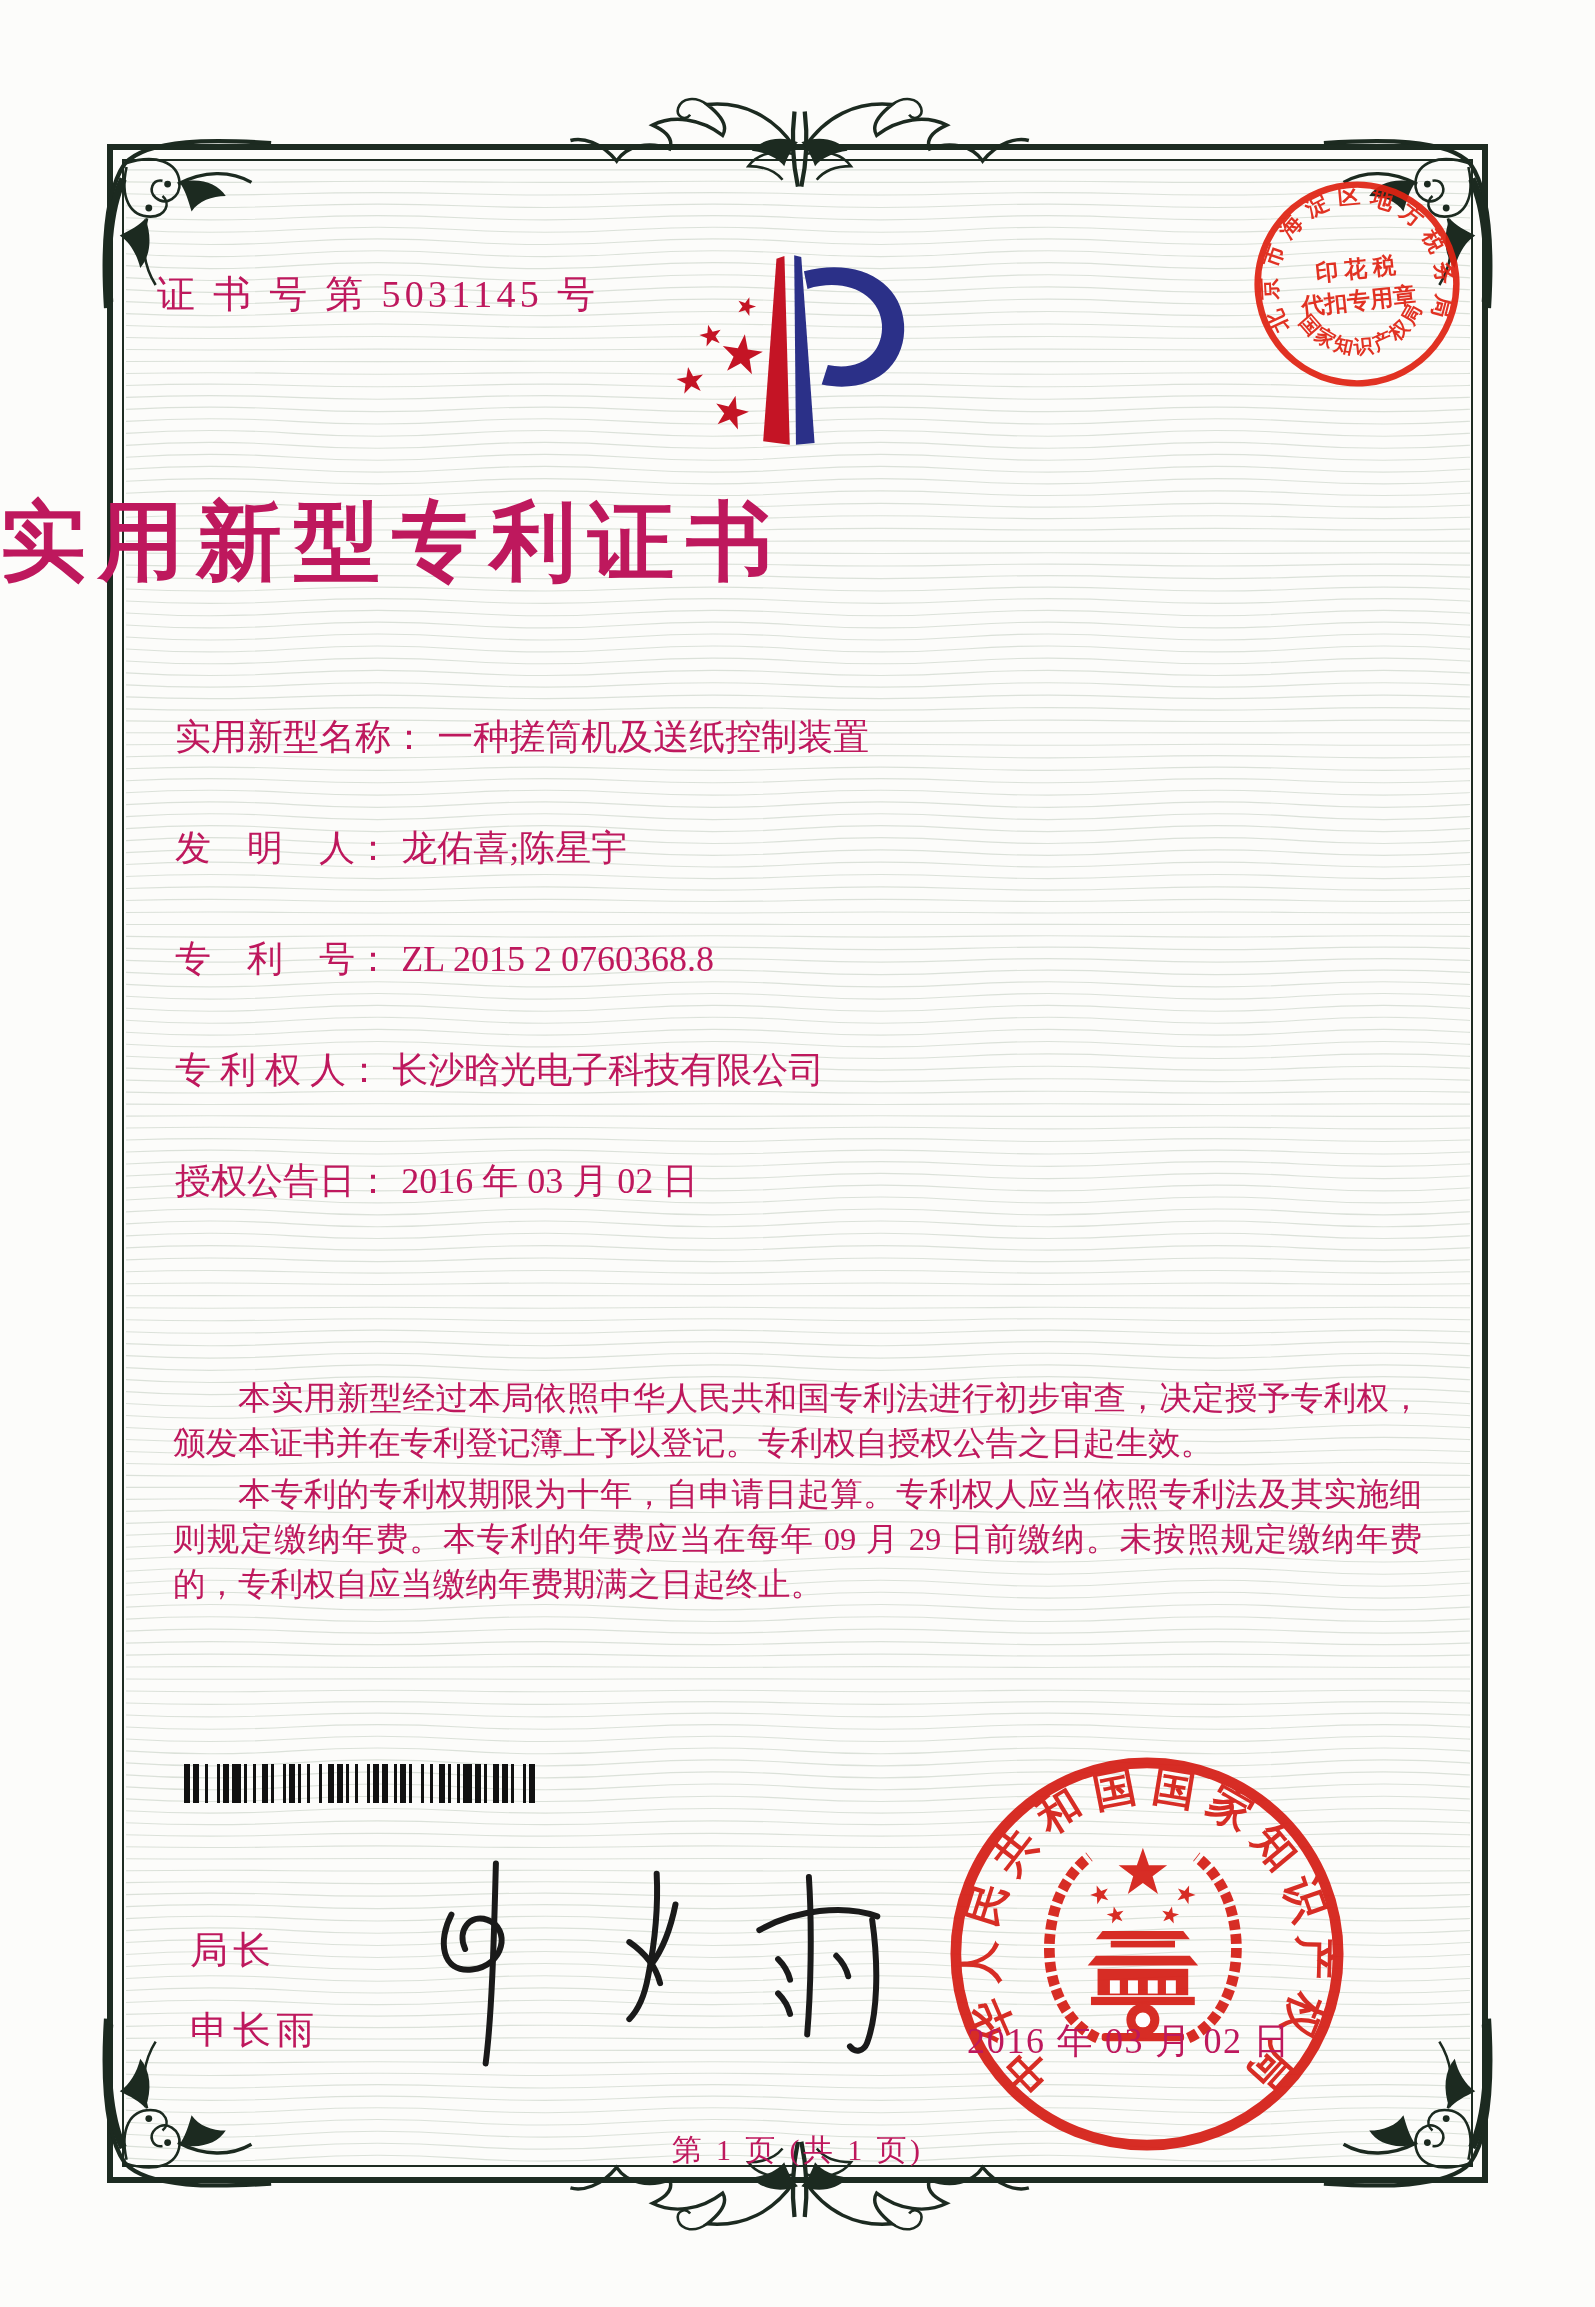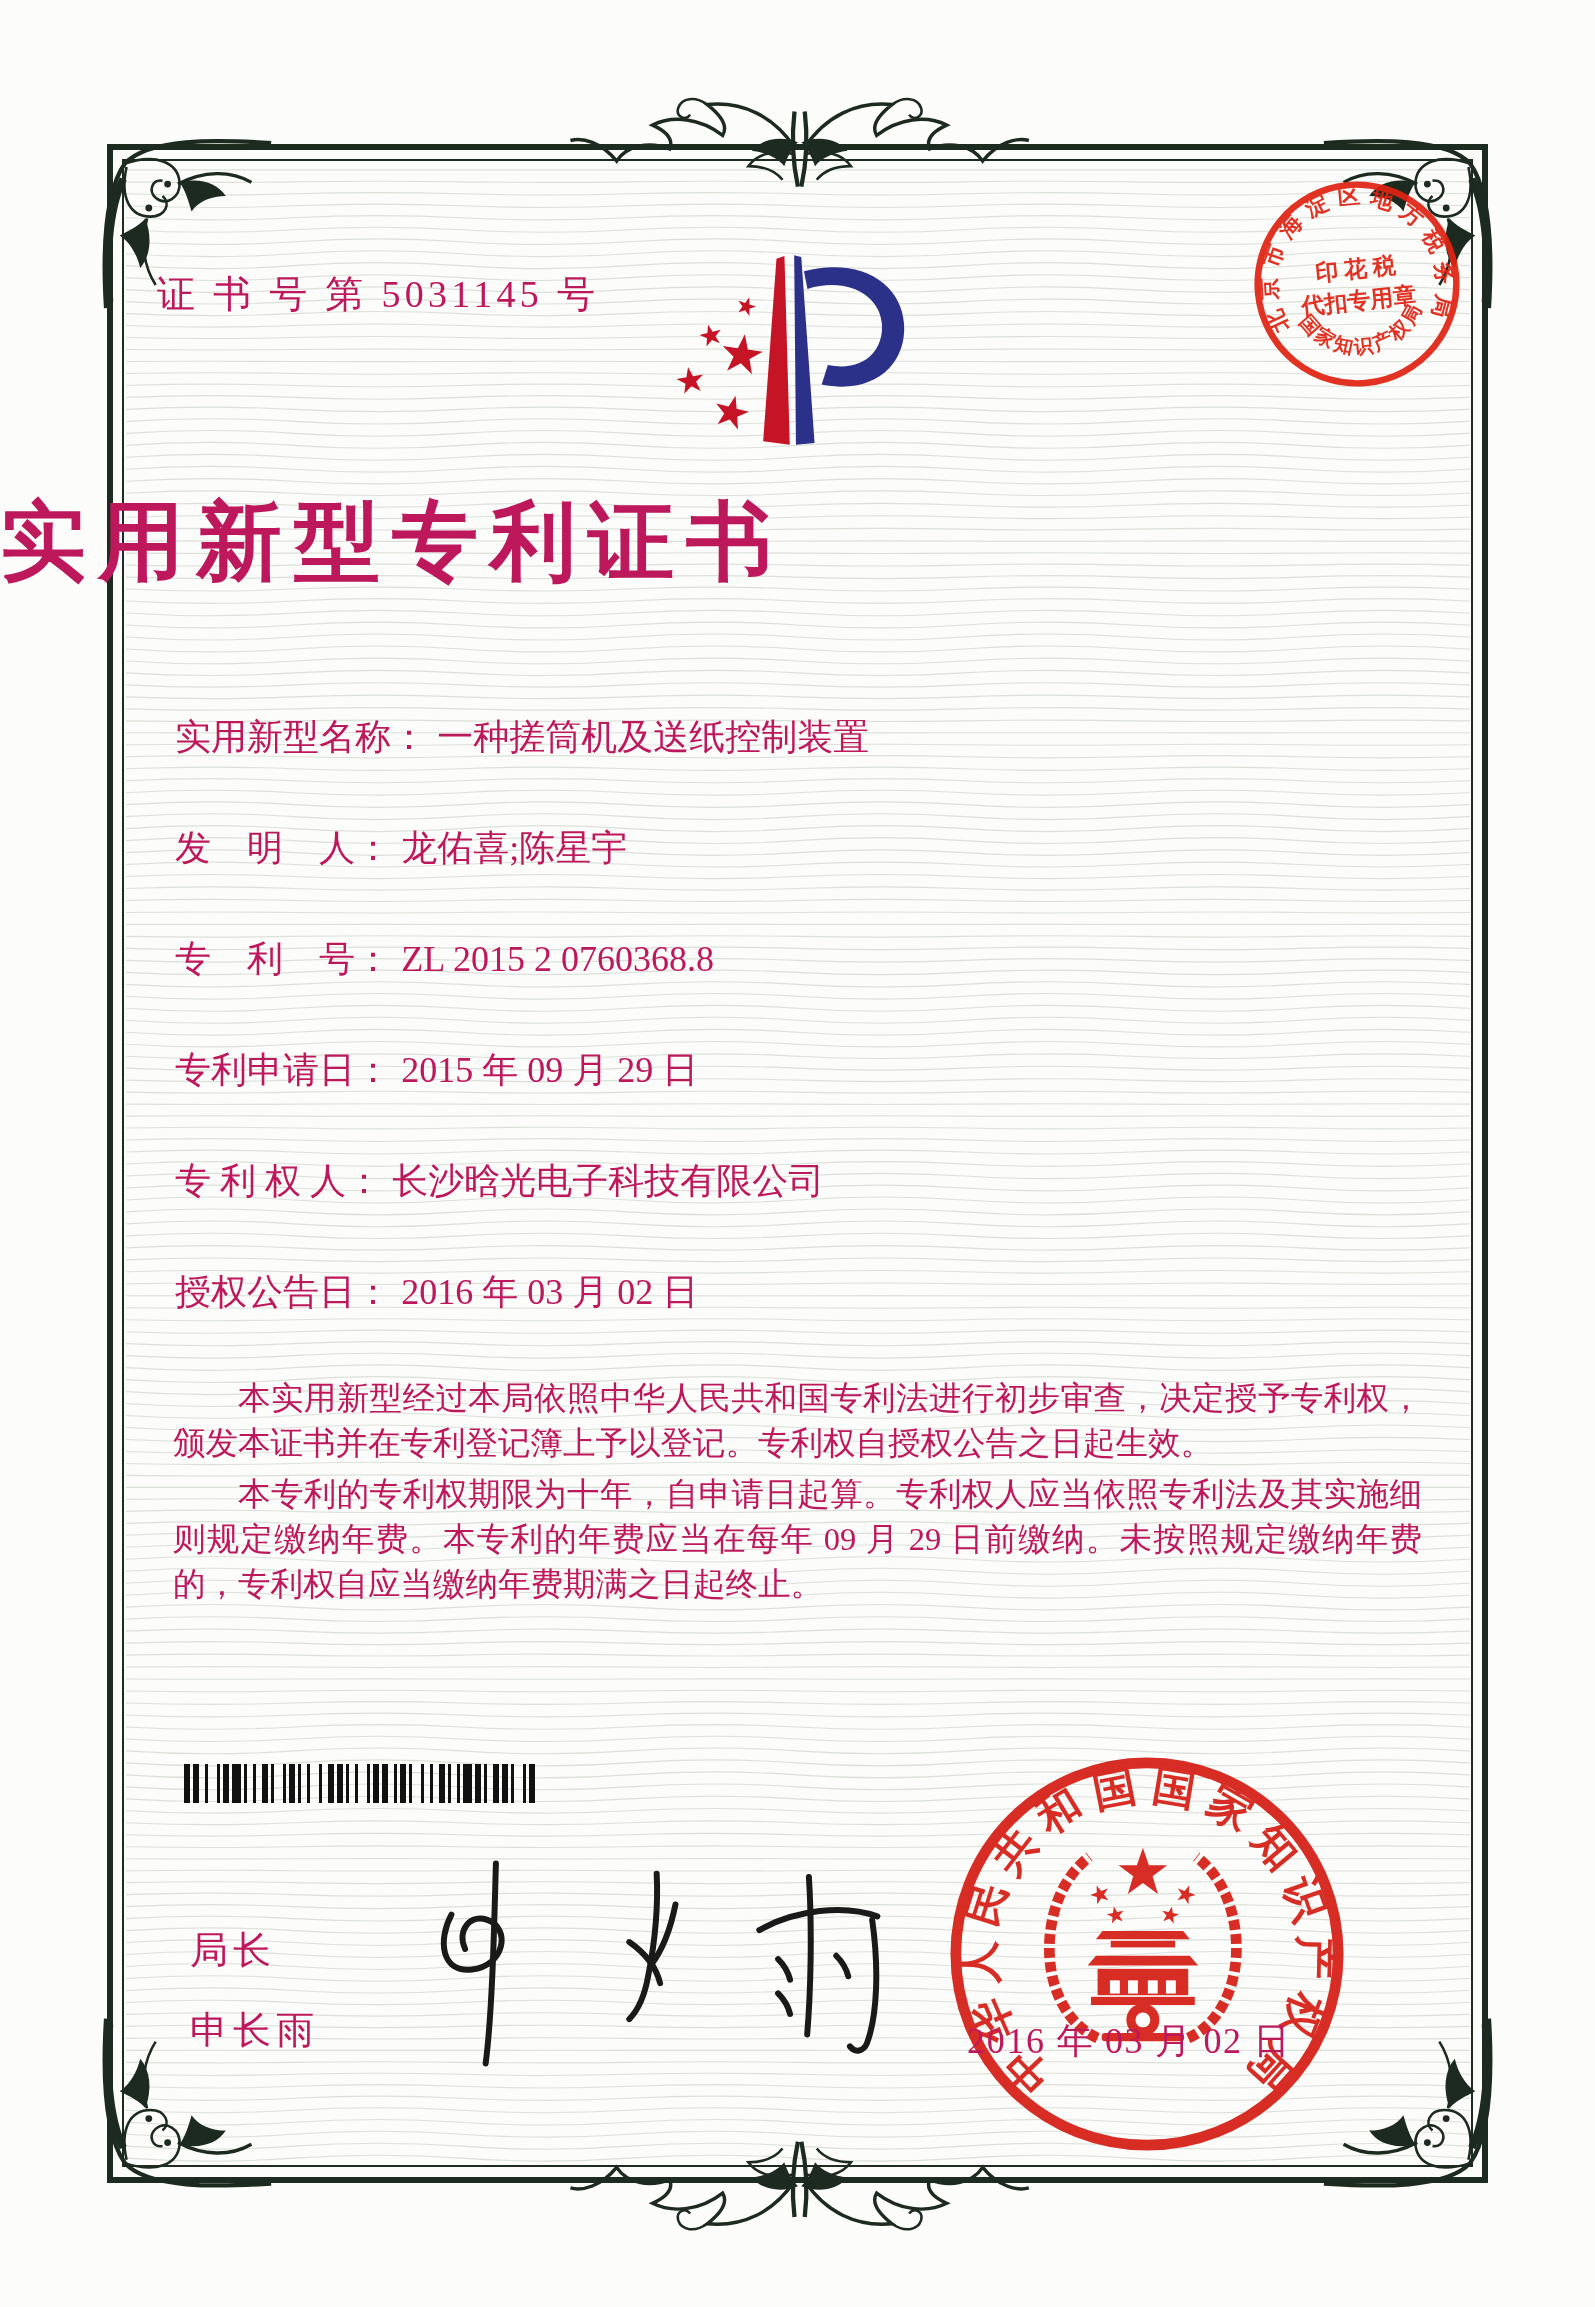--- a/index.html
+++ b/index.html
@@ -289,23 +289,20 @@
     <div class="field">
       <span class="label">实用新型名称：</span><span class="value">一种搓筒机及送纸控制装置</span>
     </div>
     <div class="field">
       <span class="label">发　明　人：</span><span class="value">龙佑喜;陈星宇</span>
     </div>
     <div class="field">
       <span class="label">专　利　号：</span><span class="value">ZL 2015 2 0760368.8</span>
     </div>
     <div class="field">
-      <span class="label">专利申请日：</span><span class="value">2015 年 09 月 29 日</span>
-    </div>
-    <div class="field">
       <span class="label">专 利 权 人：</span><span class="value">长沙晗光电子科技有限公司</span>
     </div>
     <div class="field">
       <span class="label">授权公告日：</span><span class="value">2016 年 03 月 02 日</span>
     </div>
   </div>
 
   <div class="body-text">
     <p>本实用新型经过本局依照中华人民共和国专利法进行初步审查，决定授予专利权，颁发本证书并在专利登记簿上予以登记。专利权自授权公告之日起生效。</p>
     <p>本专利的专利权期限为十年，自申请日起算。专利权人应当依照专利法及其实施细则规定缴纳年费。本专利的年费应当在每年 09 月 29 日前缴纳。未按照规定缴纳年费的，专利权自应当缴纳年费期满之日起终止。</p>
@@ -432,15 +429,16 @@
       <circle cx="245" cy="330" r="20"></circle>
       <circle cx="245" cy="330" r="9" fill="#fff"></circle>
       <rect x="195" y="346" width="100" height="10" rx="4"></rect>
       <path fill="none" stroke="#d6221a" stroke-width="13" stroke-dasharray="12 5" d="M 190 352 C 140 330 118 258 140 190 C 148 166 162 146 180 132"></path>
       <path fill="none" stroke="#d6221a" stroke-width="13" stroke-dasharray="12 5" d="M 300 352 C 350 330 372 258 350 190 C 342 166 328 146 310 132"></path>
     </g>
   </svg>
 
   <div class="seal-date">2016 年 03 月 02 日</div>
 
+  <div class="page-footer">第 1 页 (共 1 页)</div>
 
 </div>
 
 
 </body></html>

